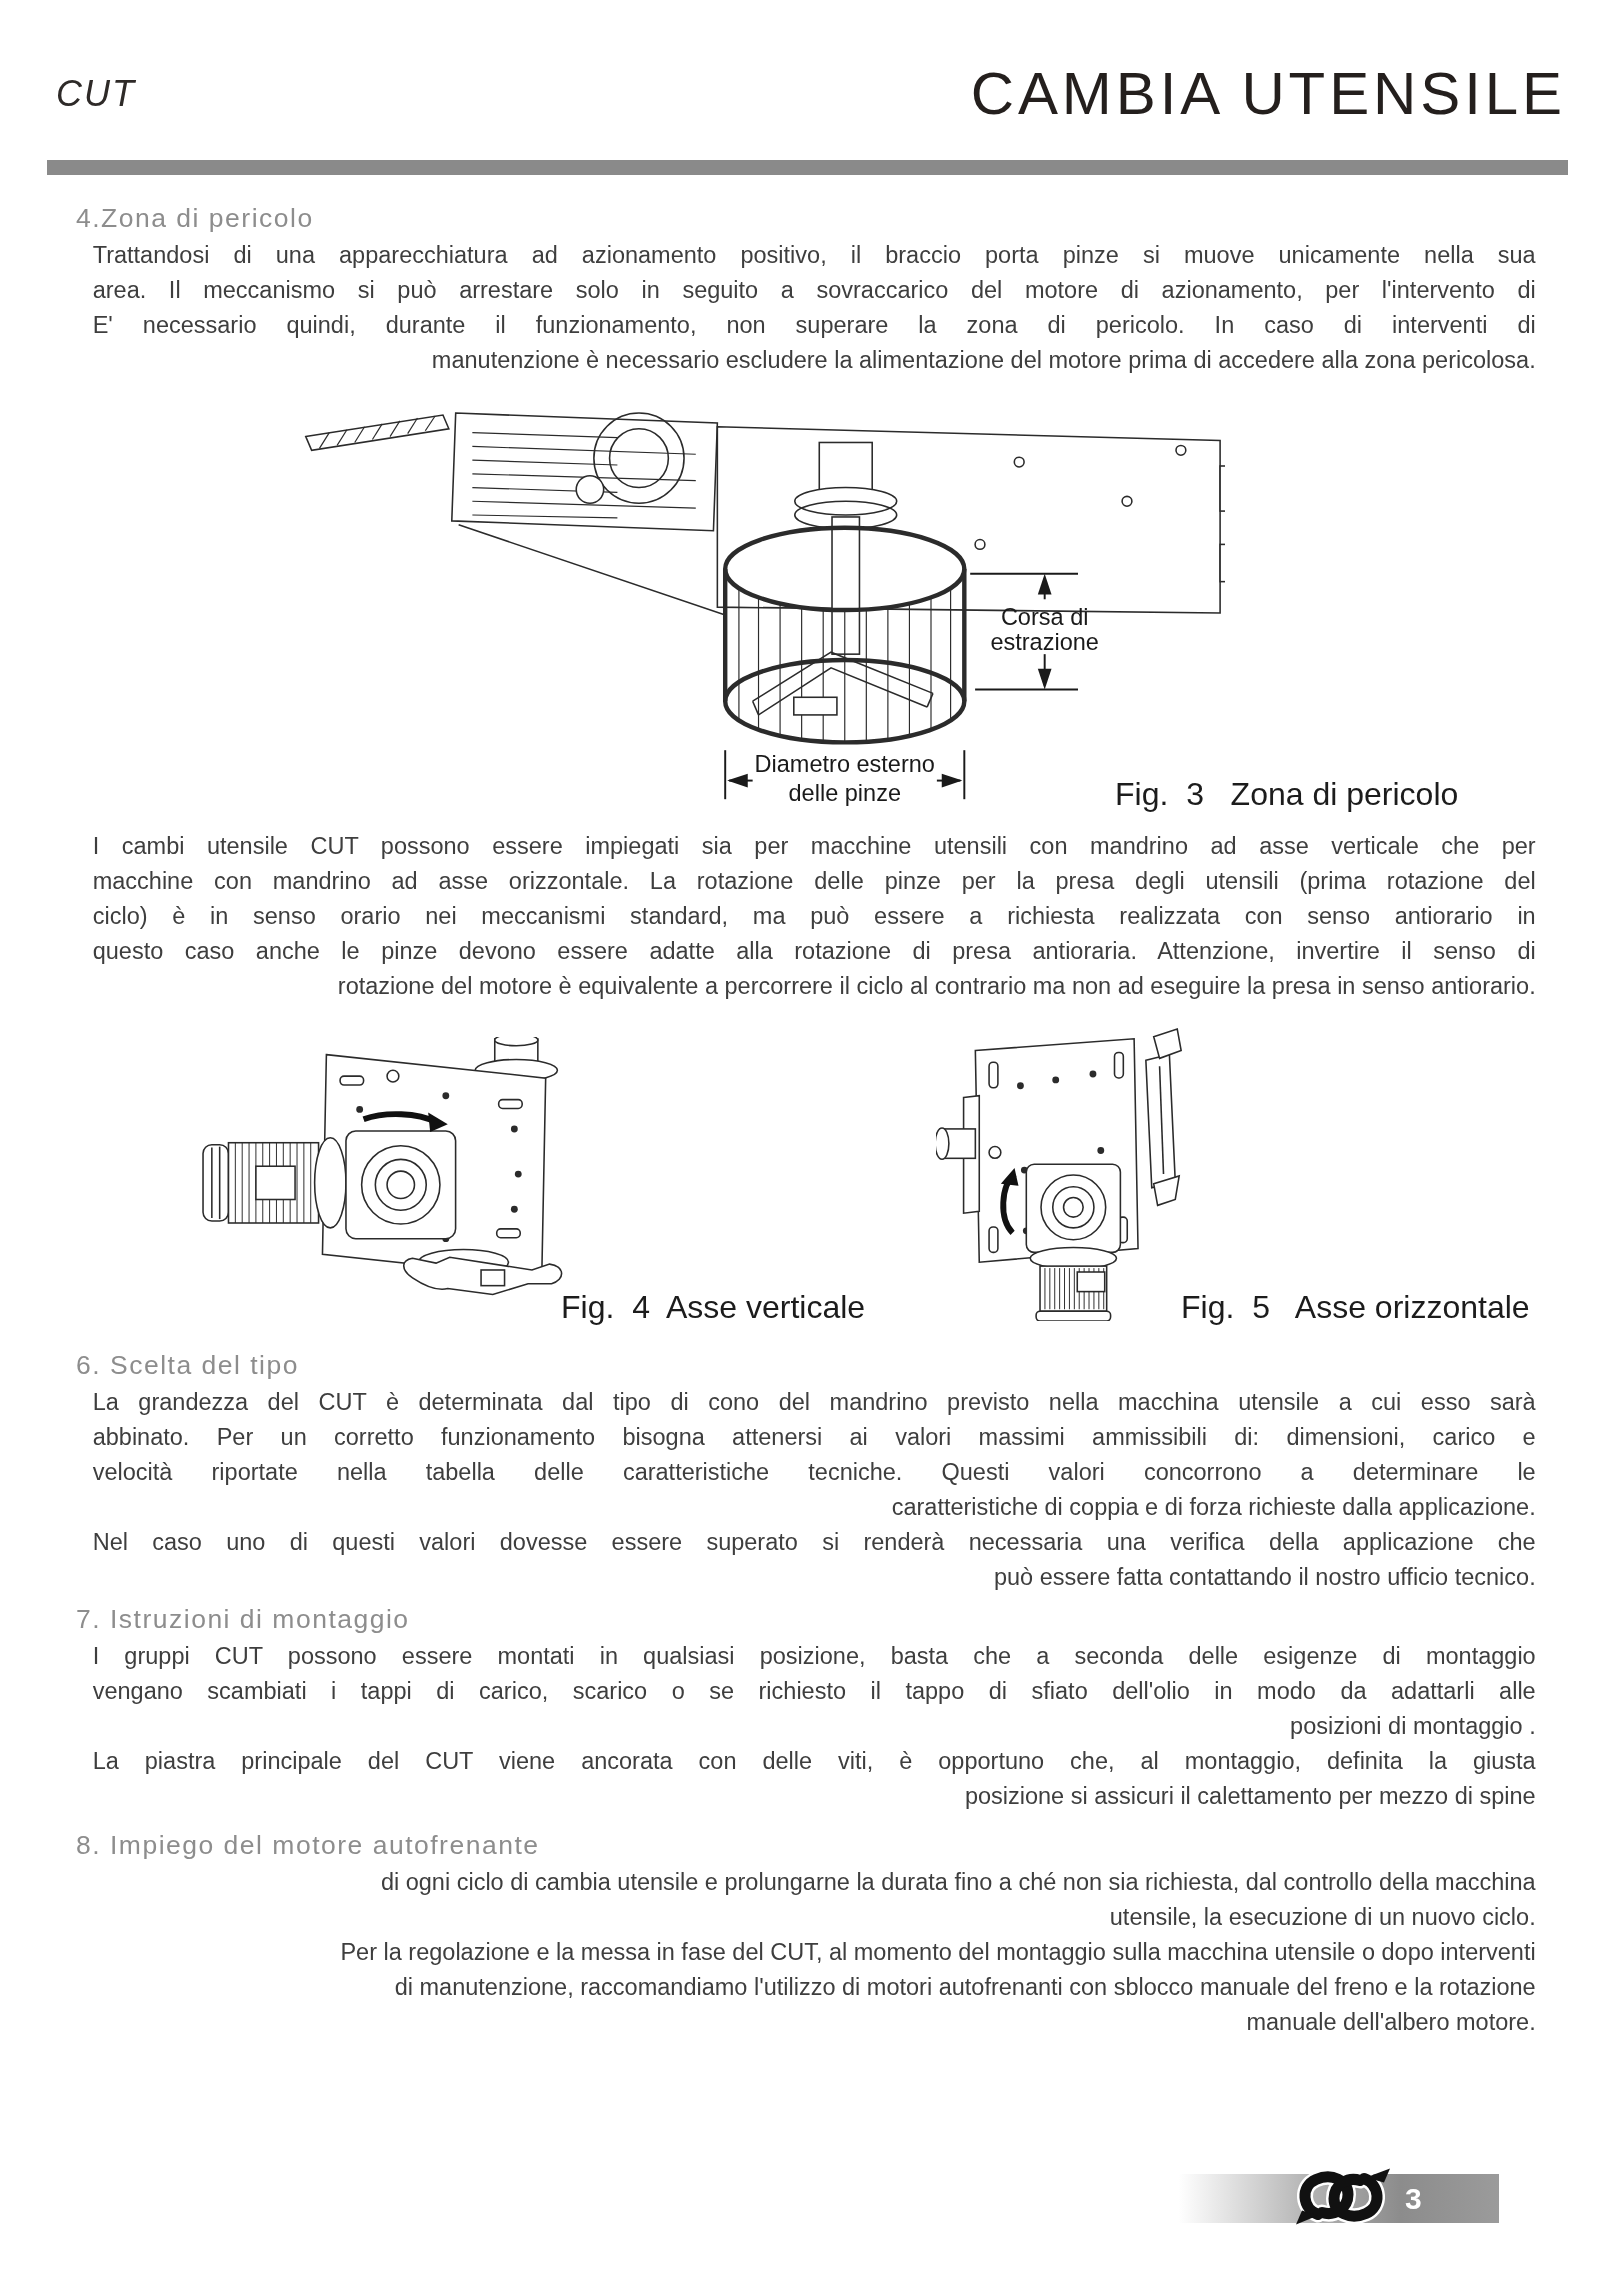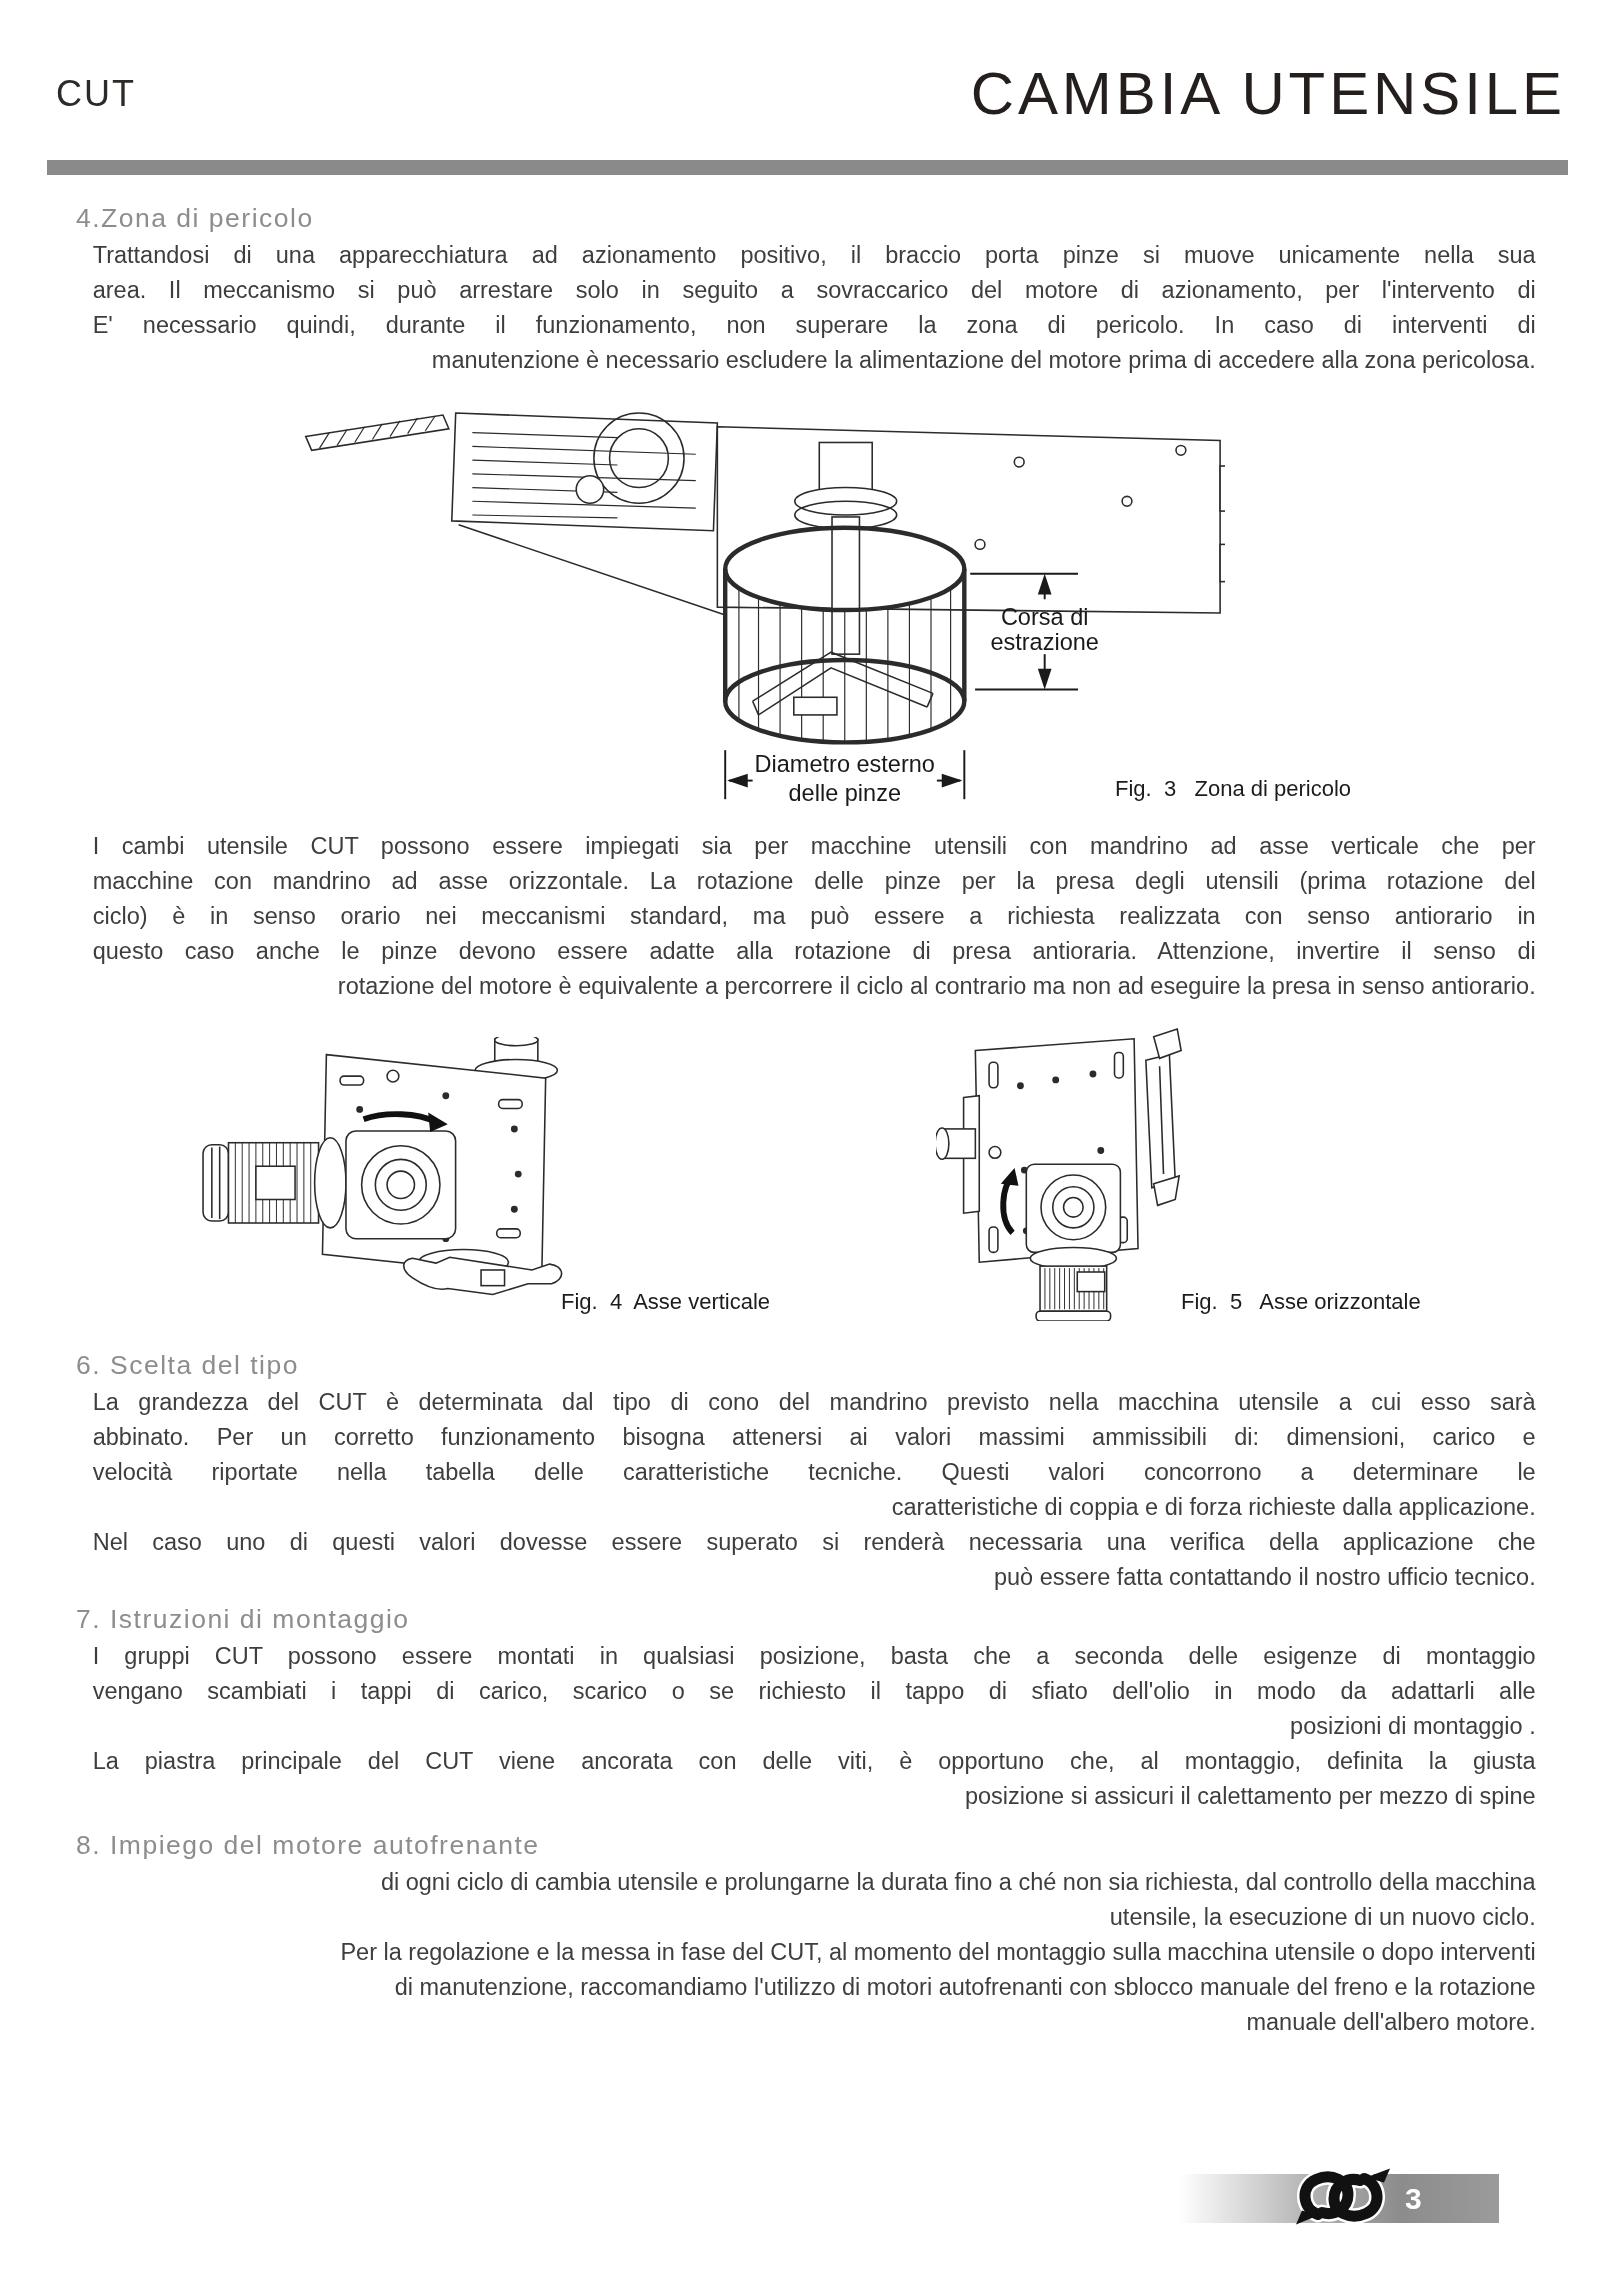--- a/index.html
+++ b/index.html
@@ -17,20 +17,21 @@
     background:#ffffff;
     font-family:"Liberation Sans", sans-serif;
     color:var(--body-text);
     overflow:hidden;
   }
   
   .doc-code{
     position:absolute;left:56px;top:73px;
     font-size:36px;letter-spacing:2px;color:#2e2a28;
     transform:scaleY(1.02);
+    font-style:italic;
   }
   .doc-title{
     position:absolute;right:55px;top:59px;
     font-size:60px;letter-spacing:3.9px;color:#241f1d;
     white-space:nowrap;transform:scaleY(0.98);
   }
   .header-rule{
     position:absolute;left:47px;top:160px;
     width:1521px;height:14.7px;background:var(--rule);
   }
@@ -39,21 +40,21 @@
   .sec h2{
     font-size:26.5px;font-weight:400;letter-spacing:1.5px;
     color:var(--heading);line-height:39px;
   }
   .para{margin-left:16.7px;width:1443px;font-size:23.5px;line-height:35px;color:var(--body-text)}
   .para .line{text-align:right}
   .para .line.j{text-align:justify;text-align-last:justify}
   
   .fig-svg{position:absolute}
   .fig-caption{
-    position:absolute;font-size:22px;color:var(--caption);
+    position:absolute;font-size:32px;color:var(--caption);
     white-space:pre;
   }
   svg text{font-family:"Liberation Sans",sans-serif;font-size:24px;fill:#1a1a1a}
   
   .footer-bar{
     position:absolute;left:1172px;top:2174px;width:327px;height:49px;
     background:linear-gradient(90deg,#ffffff 2%,#b3b3b3 42%,#8c8c8c 70%,#9b9b9b 100%);
   }
   .footer-logo{position:absolute;left:116px;top:-11.8px;width:110px;height:69px}
   .page-number{

